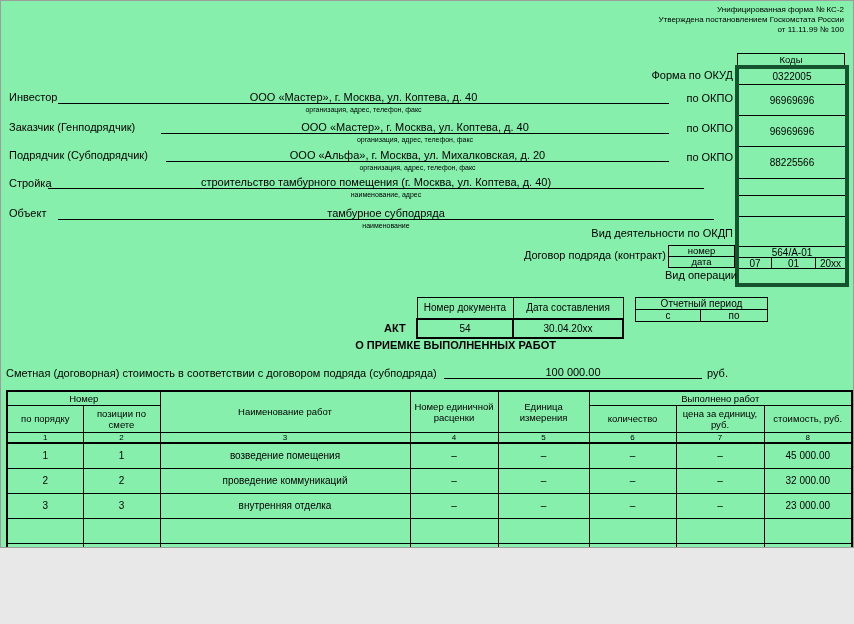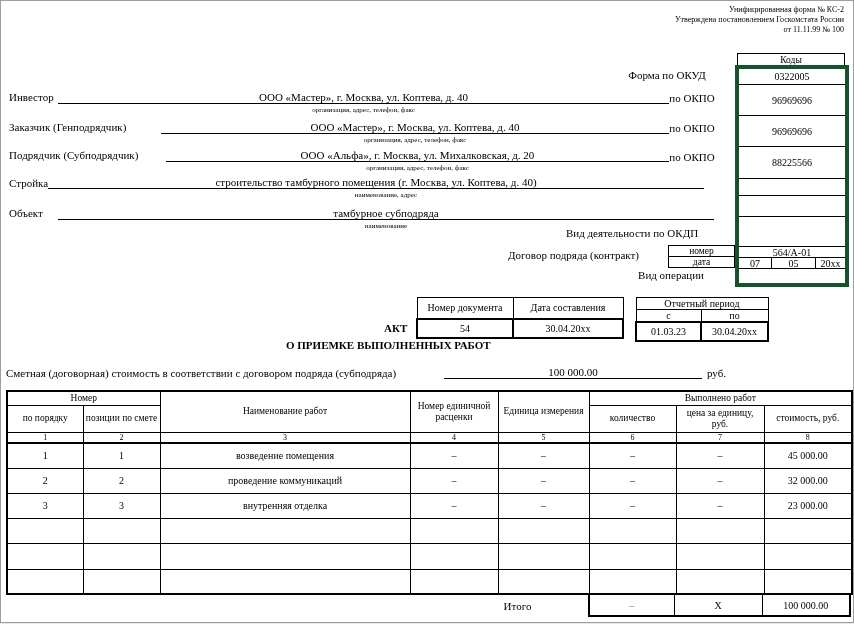--- a/index.html
+++ b/index.html
@@ -1,23 +1,23 @@
 <!DOCTYPE html>
 <html><head>
 <meta charset="utf-8">
 <style>
   html,body{margin:0;padding:0;background:#e8e8e8;}
   .page{
-    position:relative;width:854px;height:623px;box-sizing:border-box;
-    background:#ffffff;border:1px solid #9d9d9d;overflow:hidden;
-    font-family:Liberation Serif, serif;color:#000;
+    position:relative;width:854px;height:548px;box-sizing:border-box;
+    background:#86efac;border:1px solid #9d9d9d;overflow:hidden;
+    font-family:Liberation Sans, sans-serif;color:#000;
   }
   .abs{position:absolute;}
-  .r{text-align:center;}
-  .c{text-align:left;}
+  .r{text-align:right;}
+  .c{text-align:right;}
   .b{font-weight:bold;}
   .lbl{font-size:11px;line-height:13px;white-space:nowrap;}
   .hdr-note{right:9px;top:4px;text-align:right;font-size:8px;line-height:10px;}
   .cap{font-size:7px;line-height:8px;text-align:center;color:#000;}
   .uline{border-bottom:1px solid #000;text-align:center;font-size:11px;line-height:12px;white-space:nowrap;overflow:hidden;box-sizing:border-box;}
   .kody-cell{left:736px;top:52px;width:106px;height:12px;border:1px solid #000;
     font-size:9.5px;line-height:12px;text-align:center;box-sizing:content-box;}
   .codes-box{left:734px;top:64px;width:106px;border:4px solid #14532d;}
   .crow{box-sizing:border-box;border-bottom:1px solid #000;display:flex;align-items:center;
     justify-content:center;font-size:10px;}
@@ -55,21 +55,21 @@
     <div class="crow" style="height:16px">0322005</div>
     <div class="crow" style="height:31px">96969696</div>
     <div class="crow" style="height:31px">96969696</div>
     <div class="crow" style="height:32px">88225566</div>
     <div class="crow" style="height:17px"></div>
     <div class="crow" style="height:21px"></div>
     <div class="crow" style="height:30px"></div>
     <div class="crow" style="height:11px">564/А-01</div>
     <div class="crow daterow" style="height:11px">
       <div class="dc" style="width:32px">07</div>
-      <div class="dc bl" style="width:44px">05</div>
+      <div class="dc bl" style="width:44px">01</div>
       <div class="dc bl" style="flex:1">20хх</div>
     </div>
     <div class="crow last" style="height:14px"></div>
   </div>
 
   <div class="abs r lbl" style="left:600px;top:68px;width:132px">Форма по ОКУД</div>
   <div class="abs r lbl" style="left:650px;top:91px;width:82px">по ОКПО</div>
   <div class="abs r lbl" style="left:650px;top:121px;width:82px">по ОКПО</div>
   <div class="abs r lbl" style="left:650px;top:150px;width:82px">по ОКПО</div>
   <div class="abs r lbl" style="left:480px;top:248px;width:185px">Договор подряда (контракт)</div>
@@ -123,24 +123,20 @@
         <col style="width:65px">
         <col style="width:67px">
       </colgroup>
     <tbody>
         <tr style="height:11px">
       <td colspan="2">Отчетный период</td>
     </tr>
     <tr style="height:11px">
       <td>с</td>
       <td>по</td>
-    </tr>
-    <tr class="thick" style="height:19px">
-      <td>01.03.23</td>
-      <td>30.04.20хх</td>
     </tr>
   </tbody>
     </table>
 
   <div class="abs lbl b" style="left:383px;top:321px">АКТ</div>
   <div class="abs lbl b c" style="left:285px;top:338px;width:270px">О ПРИЕМКЕ ВЫПОЛНЕННЫХ РАБОТ</div>
 
   <div class="abs lbl" style="left:5px;top:366px;width:438px;overflow:hidden">Сметная (договорная) стоимость в соответствии с договором подряда (субподряда)</div>
   <div class="abs uline" style="left:443px;top:365px;width:258px;height:13px">100 000.00</div>
   <div class="abs lbl" style="left:706px;top:366px">руб.</div>

